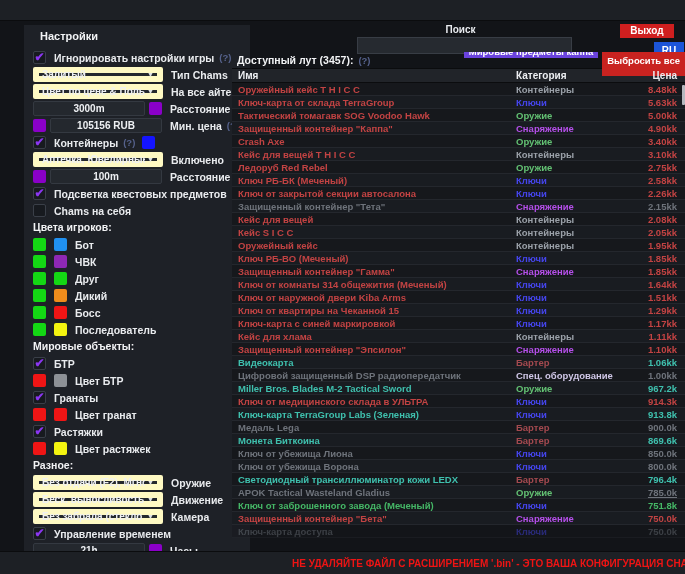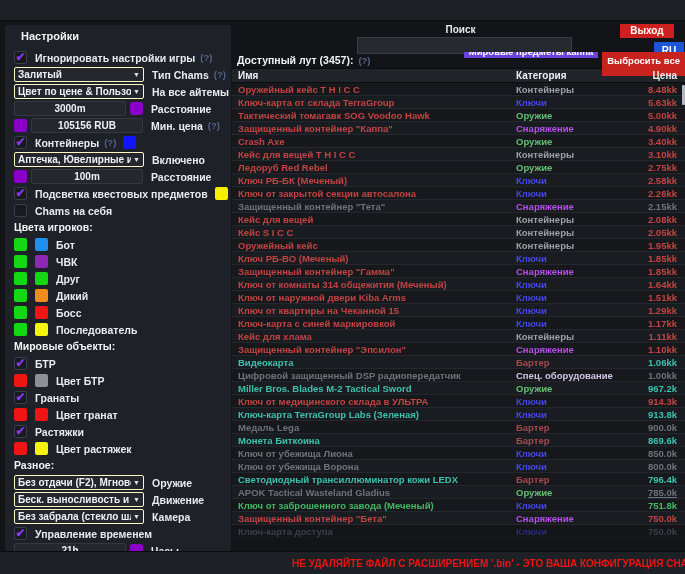--- a/index.html
+++ b/index.html
@@ -8,31 +8,31 @@
   
   .topbar{position:absolute;left:0;top:0;width:685px;height:20px;background:#1d2025;border-bottom:1px solid #0b0c0e;}
   .exit-btn{position:absolute;right:11px;top:24px;min-width:54px;height:14px;background:#cf1f1f;color:#fff;
             font-size:10px;font-weight:bold;line-height:14px;text-align:center;padding:0 4px;border:none;cursor:pointer;}
   .ru-btn{position:absolute;right:1px;top:42px;width:30px;height:15px;background:#1c55d8;color:#fff;
           font-size:10px;font-weight:bold;line-height:15px;text-align:center;border:none;cursor:pointer;}
   .search-label{position:absolute;left:357px;top:24px;width:207px;text-align:center;color:#e8eaee;font-size:10px;font-weight:bold;}
   .search-input{position:absolute;left:357px;top:37px;width:205px;height:15px;background:#262a30;border:1px solid #383d45;
                 color:#e8eaee;font-size:10px;padding:0 4px;outline:none;}
   
-  .settings{position:absolute;left:5px;top:25px;width:226px;height:533px;background:#1e2127;box-sizing:border-box;padding-top:3px;}
+  .settings{position:absolute;left:24px;top:25px;width:226px;height:533px;background:#1e2127;box-sizing:border-box;padding-top:3px;}
   .s-title{margin:2px 0 7px 16px;color:#f2f3f5;font-size:11px;font-weight:bold;}
   .s-row{height:17px;display:flex;align-items:center;padding-left:9px;box-sizing:border-box;}
   .s-heading{height:17px;line-height:17px;padding-left:9px;color:#f2f3f5;font-size:10.5px;font-weight:bold;}
   .chk{width:13px;height:13px;background:#171a1f;border:1px solid #3a3f48;box-sizing:border-box;border-radius:2px;
        color:#8b36f2;font-size:12px;font-weight:bold;line-height:11px;text-align:center;flex:0 0 13px;cursor:pointer;}
   .s-label{color:#e9ebee;font-size:10.5px;font-weight:bold;margin-left:8px;white-space:nowrap;}
   .hint{color:#56628c;font-size:9.5px;font-weight:bold;margin-left:5px;}
   .swatch{width:13px;height:13px;border-radius:2px;flex:0 0 13px;cursor:pointer;}
   .sw-after{margin-left:7px;}
-  .dropdown{width:130px;height:15px;background:#24282e;border:1px solid #fef9c3;box-sizing:border-box;border-radius:2px;
+  .dropdown{width:130px;height:15px;background:#24282e;border:6px solid #fef9c3;box-sizing:border-box;border-radius:2px;
             display:flex;align-items:center;color:#eef0f3;font-size:10px;font-weight:bold;padding:0 3px;cursor:pointer;}
   .dd-text{flex:1;white-space:nowrap;overflow:hidden;}
   .caret{font-size:7px;color:#dfe2e6;margin-left:2px;}
   .tinput{height:15px;background:#24282e;border:1px solid #343941;box-sizing:border-box;border-radius:2px;
           color:#eef0f3;font-size:10px;font-weight:bold;text-align:center;padding:0;outline:none;}
   .cp-sw2{margin-left:8px;}
   
   .loot{position:absolute;left:232px;top:52px;width:453px;height:522px;overflow:hidden;}
   .loot-topline{height:16px;display:flex;align-items:center;}
   .loot-title{color:#f2f3f5;font-size:10.5px;font-weight:bold;margin-left:5px;}

